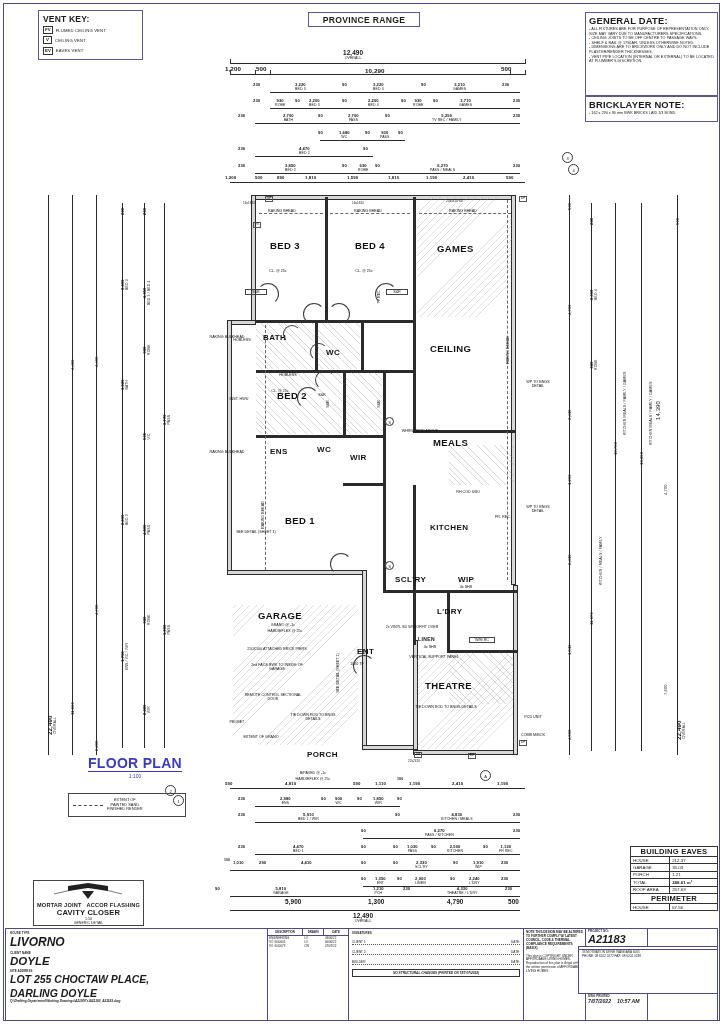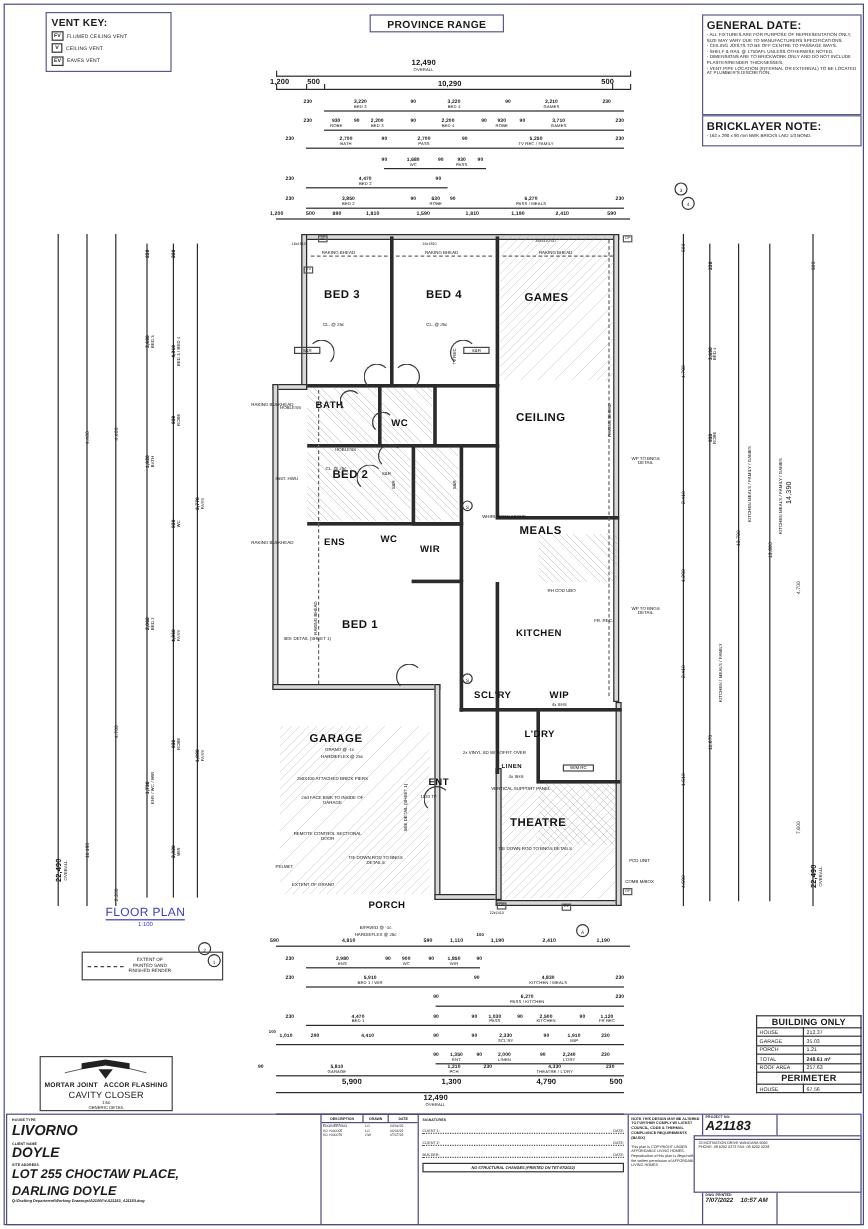--- a/index.html
+++ b/index.html
@@ -61,33 +61,33 @@
     background-image:repeating-linear-gradient(-45deg, rgba(140,140,140,.28) 0 .5px, transparent .5px 5px);}
   .dash{ position:absolute; border-top:.5px dashed #666; }
   .dashv{ position:absolute; border-left:.5px dashed #666; }
   .arc{ position:absolute; border:.55px solid #3a3a3a; border-radius:50%;
         border-right-color:transparent; border-bottom-color:transparent; }
   .circ{ position:absolute; border:.6px solid #333; border-radius:50%;
          font-size:4px; text-align:center; background:#fff; }
 
   
   #fp-cap{ left:88px; top:755px; }
-  #fp-cap .t{ font-size:10px; font-weight:normal; color:#3b3bbe;
+  #fp-cap .t{ font-size:14px; font-weight:bold; color:#3b3bbe;
               border-bottom:1.1px solid #3b3bbe; letter-spacing:.3px; }
   #fp-cap .s{ font-size:5px; color:#3b3bbe; text-align:center; margin-top:.5px;}
 
   #legend-render{ left:68px; top:793px; width:118px; height:24px; border:1px solid #444;
                   display:flex; align-items:center; gap:4px; padding:0 4px; }
   #legend-render .sw{ width:30px; border-top:1px dashed #444; height:1px; }
   #legend-render .tx{ font-size:3.9px; line-height:4.6px; text-align:center; }
 
   
   #cavity-detail{ left:33px; top:880px; width:111px; height:46px; border:1px solid #444; }
   #cav-cap1{ font-size:5.6px; font-weight:bold; letter-spacing:.2px;}
-  #cav-cap2{ font-size:7.6px; font-weight:normal; letter-spacing:.2px;}
+  #cav-cap2{ font-size:7.6px; font-weight:bold; letter-spacing:.2px;}
   #cav-cap3{ font-size:3.6px; }
 
   
   #titleblock{ left:5px; top:928px; width:713px; height:93px; border:1px solid #4b4b7d; }
   .tbcell{ position:absolute; border-right:1px solid #4b4b7d; height:100%; top:0; }
   .tb-lab{ font-size:2.9px; font-weight:bold; letter-spacing:.1px; color:#222; }
   .tb-val{ font-style:italic; font-weight:bold; }
 
   #tb-left{ left:0; width:262px; padding:2px 4px; }
   #tb-left .v1{ font-size:12px; }
@@ -881,21 +881,21 @@
     <span id="cav-cap1">ACCOR FLASHING</span>
   </div>
   <div style="text-align:center;">
     <div id="cav-cap2">CAVITY CLOSER</div>
     <div id="cav-cap3">1:50</div>
     <div id="cav-cap3">GENERIC DETAIL</div>
   </div>
 </div>
 
 <div class="abs" id="area-table">
-  <div class="hd">BUILDING ONLY</div>
+  <div class="hd">BUILDING EAVES</div>
   <table>
     <tbody>
         <tr>
       <td class="k">HOUSE</td>
       <td>212.37</td>
     </tr>
     <tr>
       <td class="k">GARAGE</td>
       <td>35.03</td>
     </tr>

